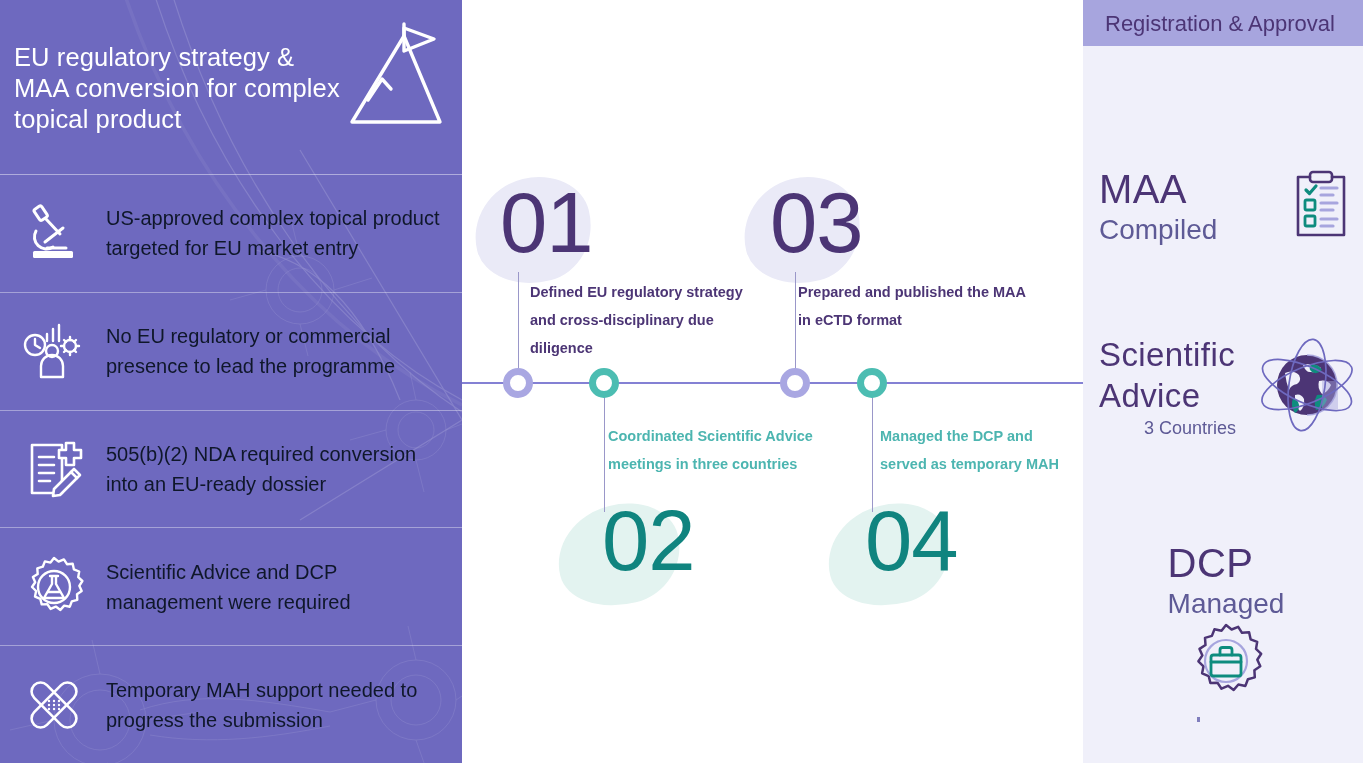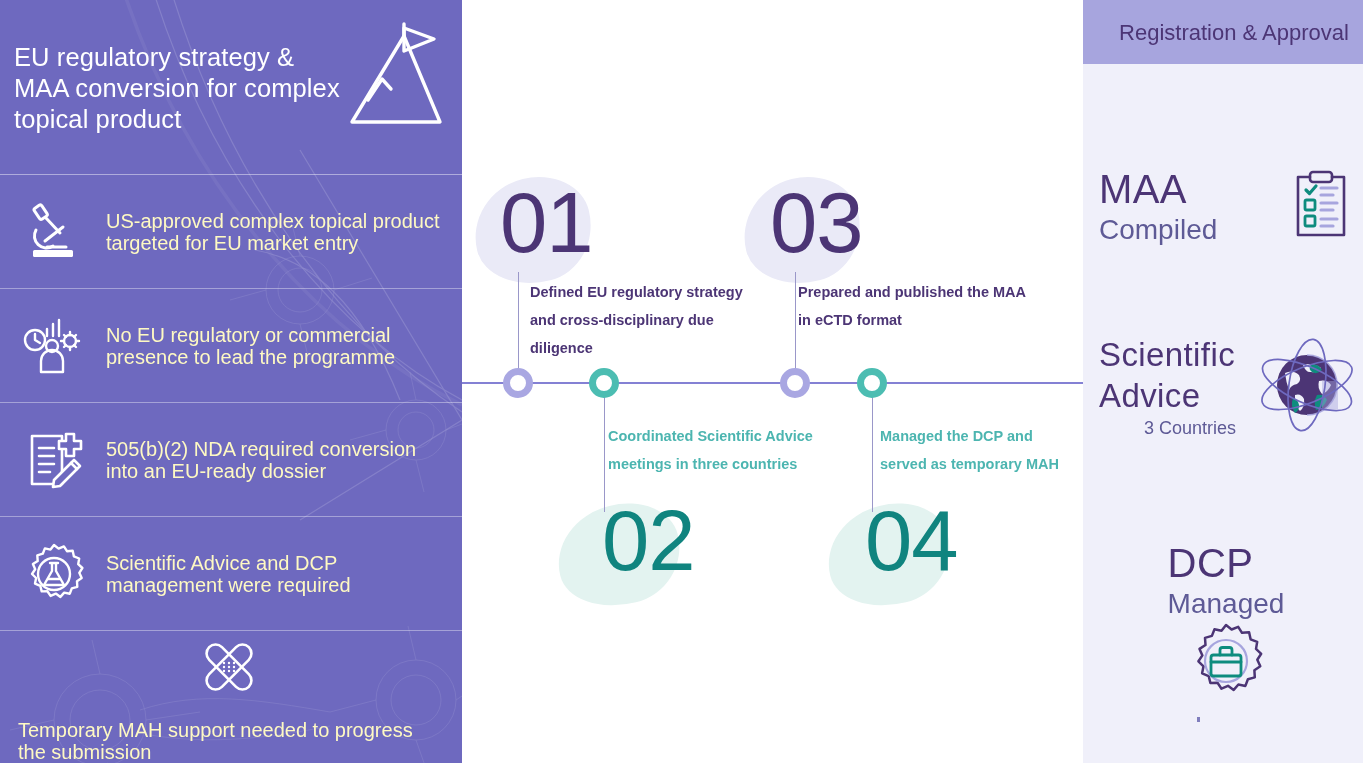--- a/index.html
+++ b/index.html
@@ -45,30 +45,30 @@
   .sb-header-icon { position: absolute; right: 18px; top: 22px; }
 
   .sb-items { flex: 1 1 auto; display: flex; flex-direction: column; }
   .sb-item {
     position: relative;
     display: flex; align-items: center; gap: 16px;
     padding: 0 22px 0 18px;
     flex: 1 1 0;
     border-bottom: 1.5px solid rgba(255,255,255,.38);
   }
-  .sb-item:last-child { border-bottom: none; flex-direction: column; }
+  .sb-item:last-child { border-bottom: none; }
   .sb-item-icon {
     flex: 0 0 72px;
     height: 72px;
     display: flex; align-items: center; justify-content: center;
   }
   .sb-item-label {
-    color: #fef9c3;
+    color: #0f172a;
     font-size: 20px;
-    line-height: 22px;
+    line-height: 30px;
     font-weight: 400;
   }
 
   
   .center {
     position: relative;
     width: 621px; height: 763px;
     background: #ffffff;
     flex: 0 0 621px;
     overflow: hidden;
@@ -123,23 +123,23 @@
 
   
   .right {
     position: relative;
     width: 280px; height: 763px;
     background: #F0F0FA;
     flex: 0 0 280px;
     overflow: hidden;
   }
   .right-header {
-    height: 64px;
+    height: 46px;
     background: #A7A5DE;
-    display: flex; align-items: center; justify-content: center;
+    display: flex; align-items: center; justify-content: flex-start;
     text-align: center;
     padding-left: 22px;
   }
   .right-header-title {
     color: #4C3575;
     font-size: 22px;
     line-height: 29px;
     font-weight: 400;
   }
   .result {

